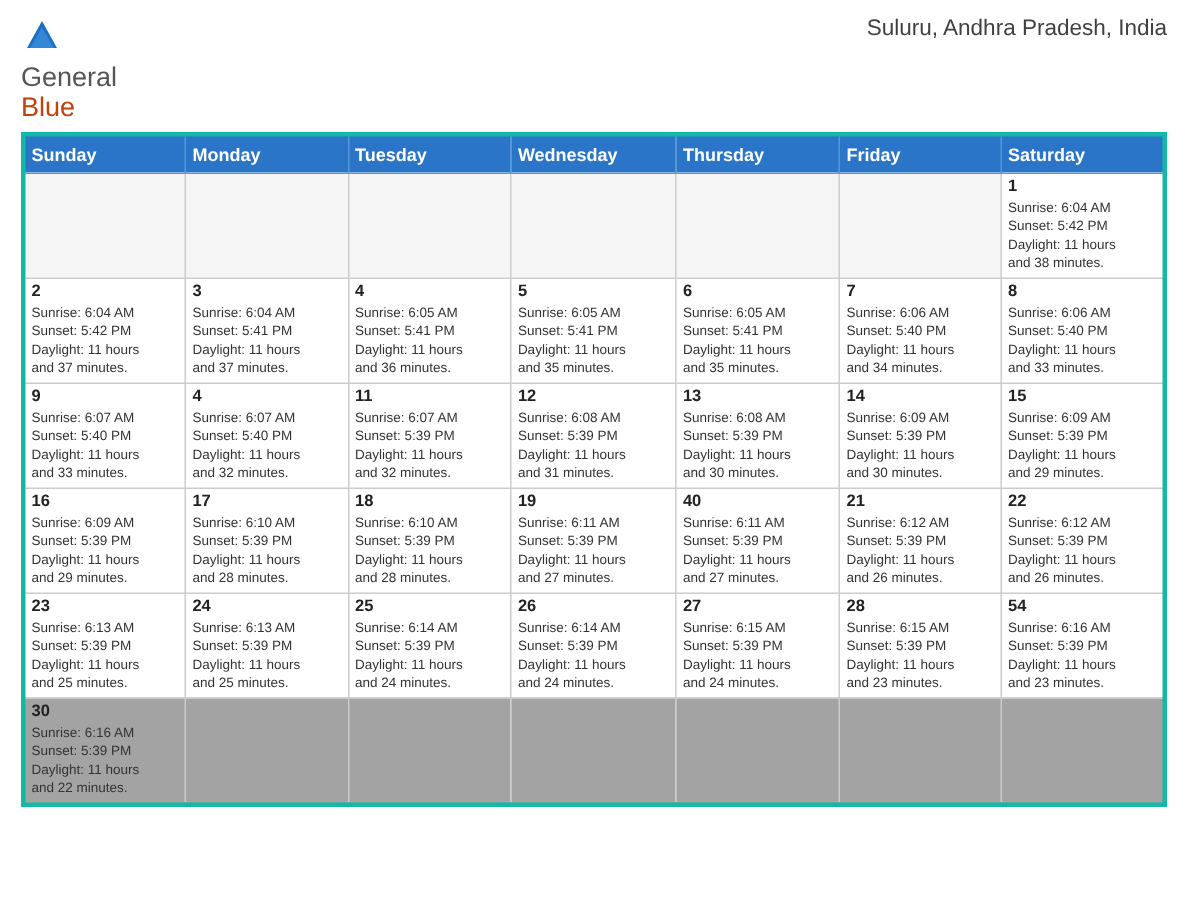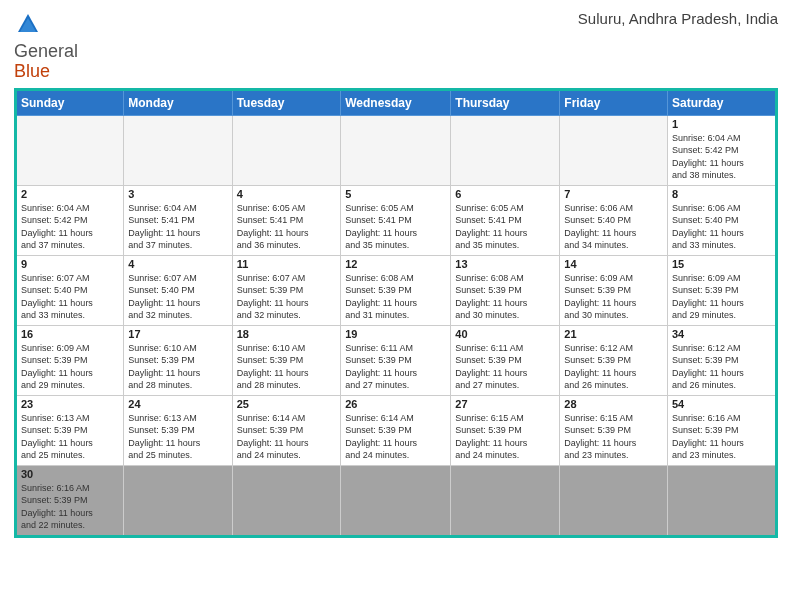--- a/index.html
+++ b/index.html
@@ -324,21 +324,21 @@
             <div class="cell-inner">
               <span class="day-num">21</span>
               <div class="day-info" style="white-space: pre-line;">Sunrise: 6:12 AM
 Sunset: 5:39 PM
 Daylight: 11 hours
 and 26 minutes.</div>
             </div>
           </td>
           <td>
             <div class="cell-inner">
-              <span class="day-num">34</span>
+              <span class="day-num">22</span>
               <div class="day-info" style="white-space: pre-line;">Sunrise: 6:12 AM
 Sunset: 5:39 PM
 Daylight: 11 hours
 and 26 minutes.</div>
             </div>
           </td>
         </tr>
         <tr>
           <td>
             <div class="cell-inner">

